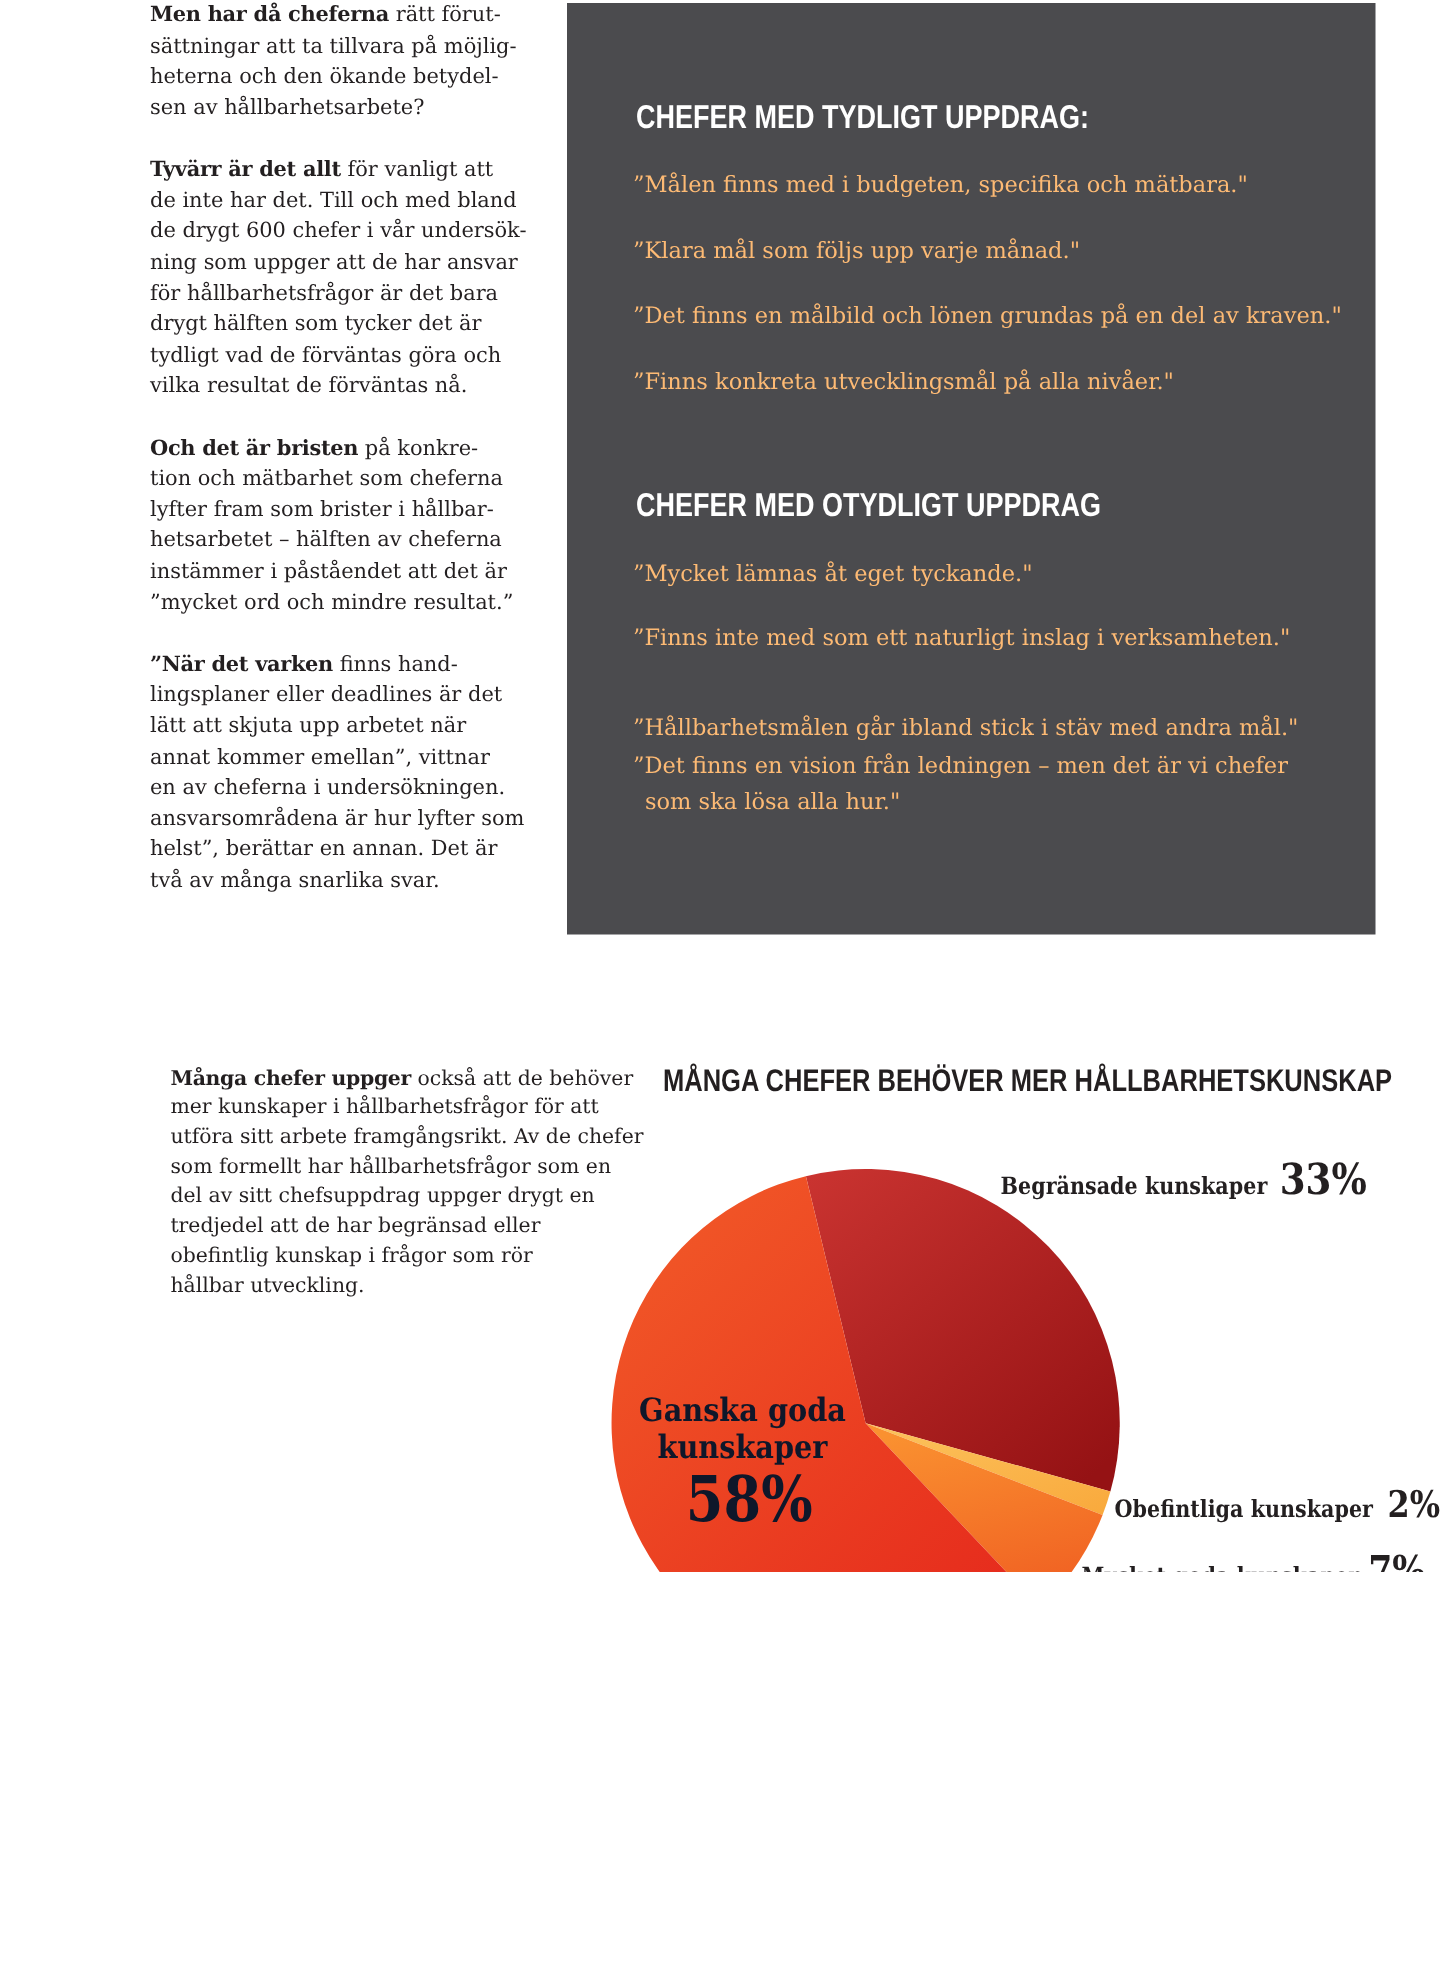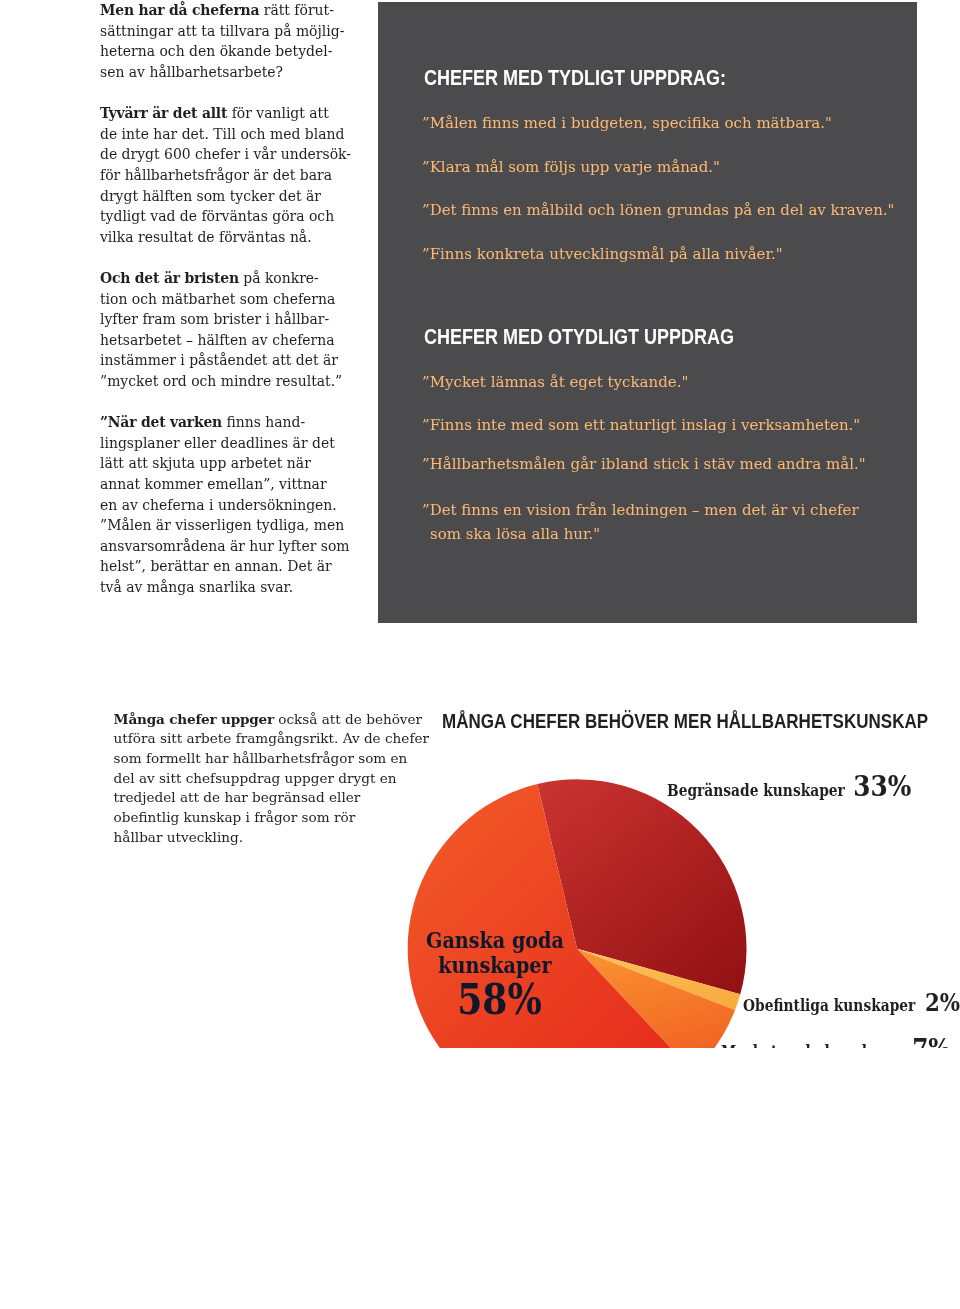--- a/index.html
+++ b/index.html
@@ -55,64 +55,65 @@
     <p class="para">
         <span class="ln"><b>Men har då cheferna</b> rätt förut-</span>
         <span class="ln">sättningar att ta tillvara på möjlig-</span>
         <span class="ln">heterna och den ökande betydel-</span>
         <span class="ln">sen av hållbarhetsarbete?</span>
       </p>
     <p class="para">
         <span class="ln"><b>Tyvärr är det allt</b> för vanligt att</span>
         <span class="ln">de inte har det. Till och med bland</span>
         <span class="ln">de drygt 600 chefer i vår undersök-</span>
+        <span class="ln">ning som uppger att de har ansvar</span>
         <span class="ln">för hållbarhetsfrågor är det bara</span>
         <span class="ln">drygt hälften som tycker det är</span>
         <span class="ln">tydligt vad de förväntas göra och</span>
         <span class="ln">vilka resultat de förväntas nå.</span>
       </p>
     <p class="para">
         <span class="ln"><b>Och det är bristen</b> på konkre-</span>
         <span class="ln">tion och mätbarhet som cheferna</span>
         <span class="ln">lyfter fram som brister i hållbar-</span>
         <span class="ln">hetsarbetet – hälften av cheferna</span>
         <span class="ln">instämmer i påståendet att det är</span>
         <span class="ln">”mycket ord och mindre resultat.”</span>
       </p>
     <p class="para">
         <span class="ln"><b>”När det varken</b> finns hand-</span>
         <span class="ln">lingsplaner eller deadlines är det</span>
         <span class="ln">lätt att skjuta upp arbetet när</span>
         <span class="ln">annat kommer emellan”, vittnar</span>
         <span class="ln">en av cheferna i undersökningen.</span>
-        <span class="ln">”Målen är visserligen tydliga, men</span>
         <span class="ln">ansvarsområdena är hur lyfter som</span>
         <span class="ln">helst”, berättar en annan. Det är</span>
         <span class="ln">två av många snarlika svar.</span>
       </p>
   </div>
 
   <div class="panel">
     <div class="panel-h" style="left:45.5px;top:62.5px">CHEFER MED TYDLIGT UPPDRAG:</div>
     <div class="quote" style="left:44px;top:112.3px">”Målen finns med i budgeten, specifika och mätbara."</div>
     <div class="quote" style="left:44px;top:155.8px">”Klara mål som följs upp varje månad."</div>
     <div class="quote" style="left:44px;top:199.3px">”Det finns en målbild och lönen grundas på en del av kraven."</div>
     <div class="quote" style="left:44px;top:242.8px">”Finns konkreta utvecklingsmål på alla nivåer."</div>
 
     <div class="panel-h" style="left:45.5px;top:321.5px">CHEFER MED OTYDLIGT UPPDRAG</div>
     <div class="quote" style="left:44px;top:371.4px">”Mycket lämnas åt eget tyckande."</div>
     <div class="quote" style="left:44px;top:414.1px">”Finns inte med som ett naturligt inslag i verksamheten."</div>
-    <div class="quote" style="left:44px;top:453px">”Hållbarhetsmålen går ibland stick i stäv med andra mål."</div>
+    <div class="quote" style="left:44px;top:474px">”Hållbarhetsmålen går ibland stick i stäv med andra mål."</div>
     <div class="quote" style="left:44px;top:499.4px">”Det finns en vision från ledningen – men det är vi chefer</div>
     <div class="quote" style="left:52px;top:523.2px">som ska lösa alla hur."</div>
   </div>
 
   <div class="col col-b">
     <p class="para">
         <span class="ln"><b>Många chefer uppger</b> också att de behöver</span>
+        <span class="ln">mer kunskaper i hållbarhetsfrågor för att</span>
         <span class="ln">utföra sitt arbete framgångsrikt. Av de chefer</span>
         <span class="ln">som formellt har hållbarhetsfrågor som en</span>
         <span class="ln">del av sitt chefsuppdrag uppger drygt en</span>
         <span class="ln">tredjedel att de har begränsad eller</span>
         <span class="ln">obefintlig kunskap i frågor som rör</span>
         <span class="ln">hållbar utveckling.</span>
       </p>
   </div>
 
   <div class="chart-title">MÅNGA CHEFER BEHÖVER MER HÅLLBARHETSKUNSKAP</div>

